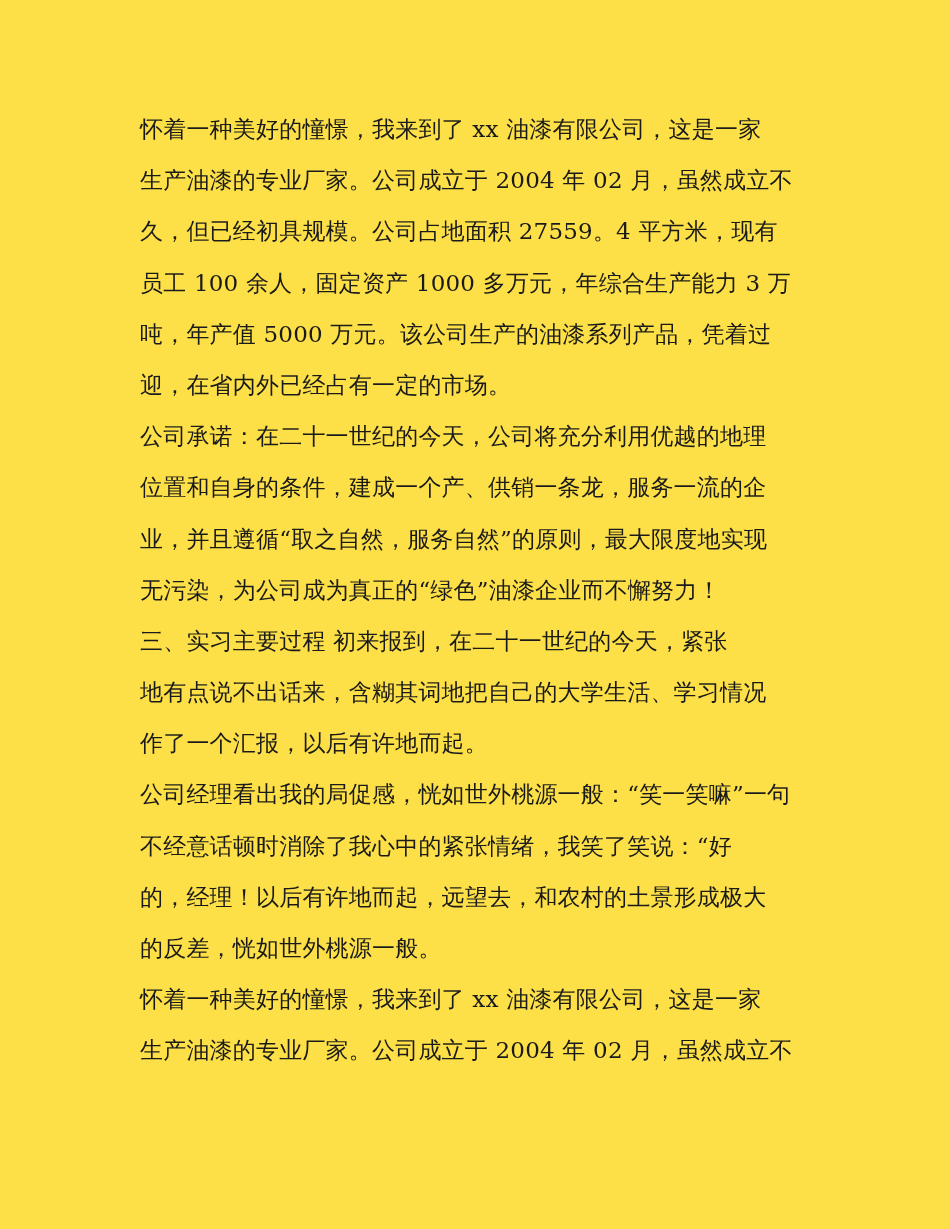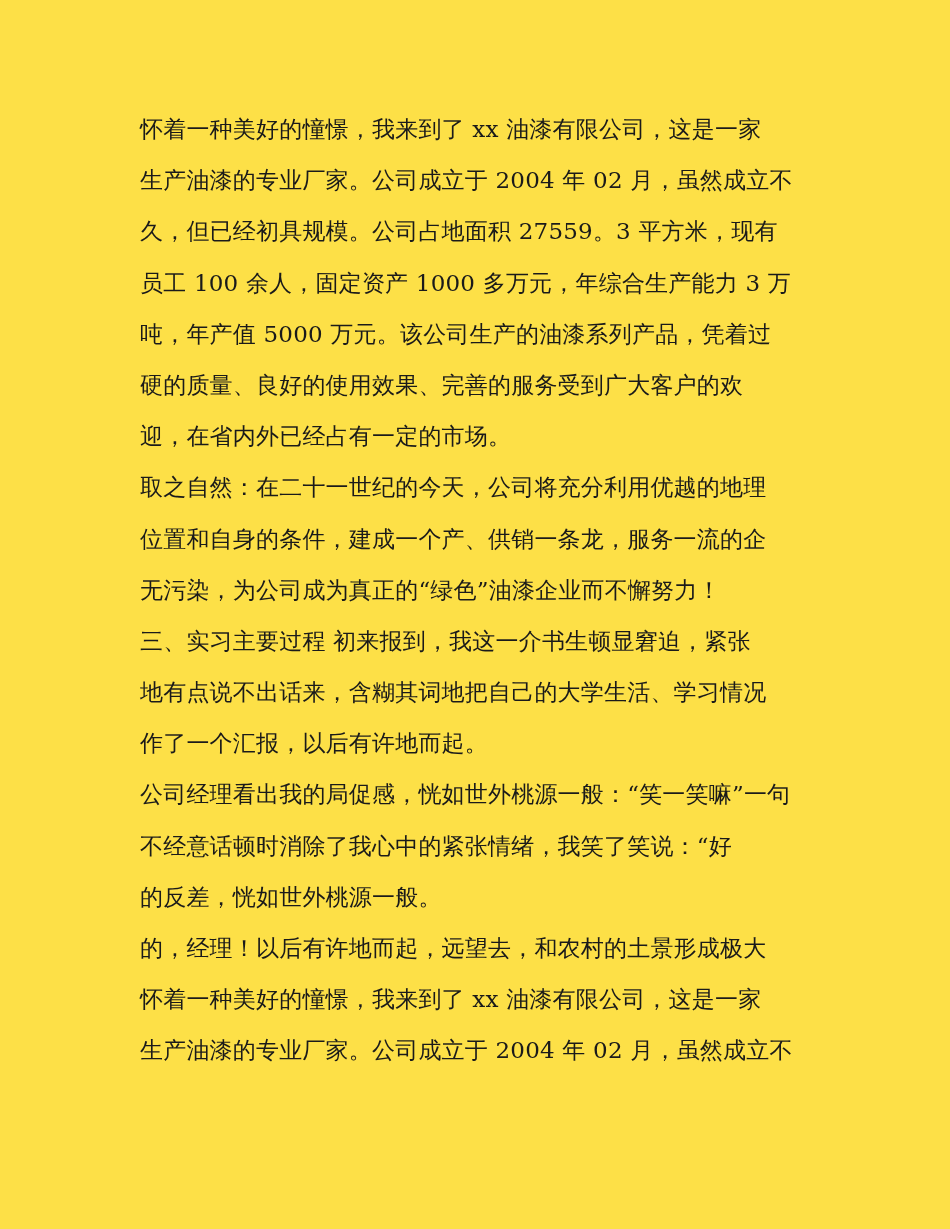--- a/index.html
+++ b/index.html
@@ -39,44 +39,44 @@
   </style>
 </head>
 <body>
 
 <div class="page">
   <div class="content">
 
     <div class="paragraph">
       <div class="line">怀着一种美好的憧憬，我来到了 xx 油漆有限公司，这是一家</div>
       <div class="line">生产油漆的专业厂家。公司成立于 2004 年 02 月，虽然成立不</div>
-      <div class="line">久，但已经初具规模。公司占地面积 27559。3 平方米，现有</div>
+      <div class="line">久，但已经初具规模。公司占地面积 27559。4 平方米，现有</div>
       <div class="line">员工 100 余人，固定资产 1000 多万元，年综合生产能力 3 万</div>
       <div class="line">吨，年产值 5000 万元。该公司生产的油漆系列产品，凭着过</div>
-      <div class="line">硬的质量、良好的使用效果、完善的服务受到广大客户的欢</div>
       <div class="line">迎，在省内外已经占有一定的市场。</div>
     </div>
 
     <div class="paragraph">
-      <div class="line">取之自然：在二十一世纪的今天，公司将充分利用优越的地理</div>
+      <div class="line">公司承诺：在二十一世纪的今天，公司将充分利用优越的地理</div>
       <div class="line">位置和自身的条件，建成一个产、供销一条龙，服务一流的企</div>
+      <div class="line">业，并且遵循“取之自然，服务自然”的原则，最大限度地实现</div>
       <div class="line">无污染，为公司成为真正的“绿色”油漆企业而不懈努力！</div>
     </div>
 
     <div class="paragraph">
-      <div class="line">三、实习主要过程 初来报到，我这一介书生顿显窘迫，紧张</div>
+      <div class="line">三、实习主要过程 初来报到，在二十一世纪的今天，紧张</div>
       <div class="line">地有点说不出话来，含糊其词地把自己的大学生活、学习情况</div>
       <div class="line">作了一个汇报，以后有许地而起。</div>
     </div>
 
     <div class="paragraph">
       <div class="line">公司经理看出我的局促感，恍如世外桃源一般：“笑一笑嘛”一句</div>
       <div class="line">不经意话顿时消除了我心中的紧张情绪，我笑了笑说：“好</div>
+      <div class="line">的，经理！以后有许地而起，远望去，和农村的土景形成极大</div>
       <div class="line">的反差，恍如世外桃源一般。</div>
-      <div class="line">的，经理！以后有许地而起，远望去，和农村的土景形成极大</div>
     </div>
 
     <div class="paragraph">
       <div class="line">怀着一种美好的憧憬，我来到了 xx 油漆有限公司，这是一家</div>
       <div class="line">生产油漆的专业厂家。公司成立于 2004 年 02 月，虽然成立不</div>
     </div>
 
   </div>
 </div>
 

